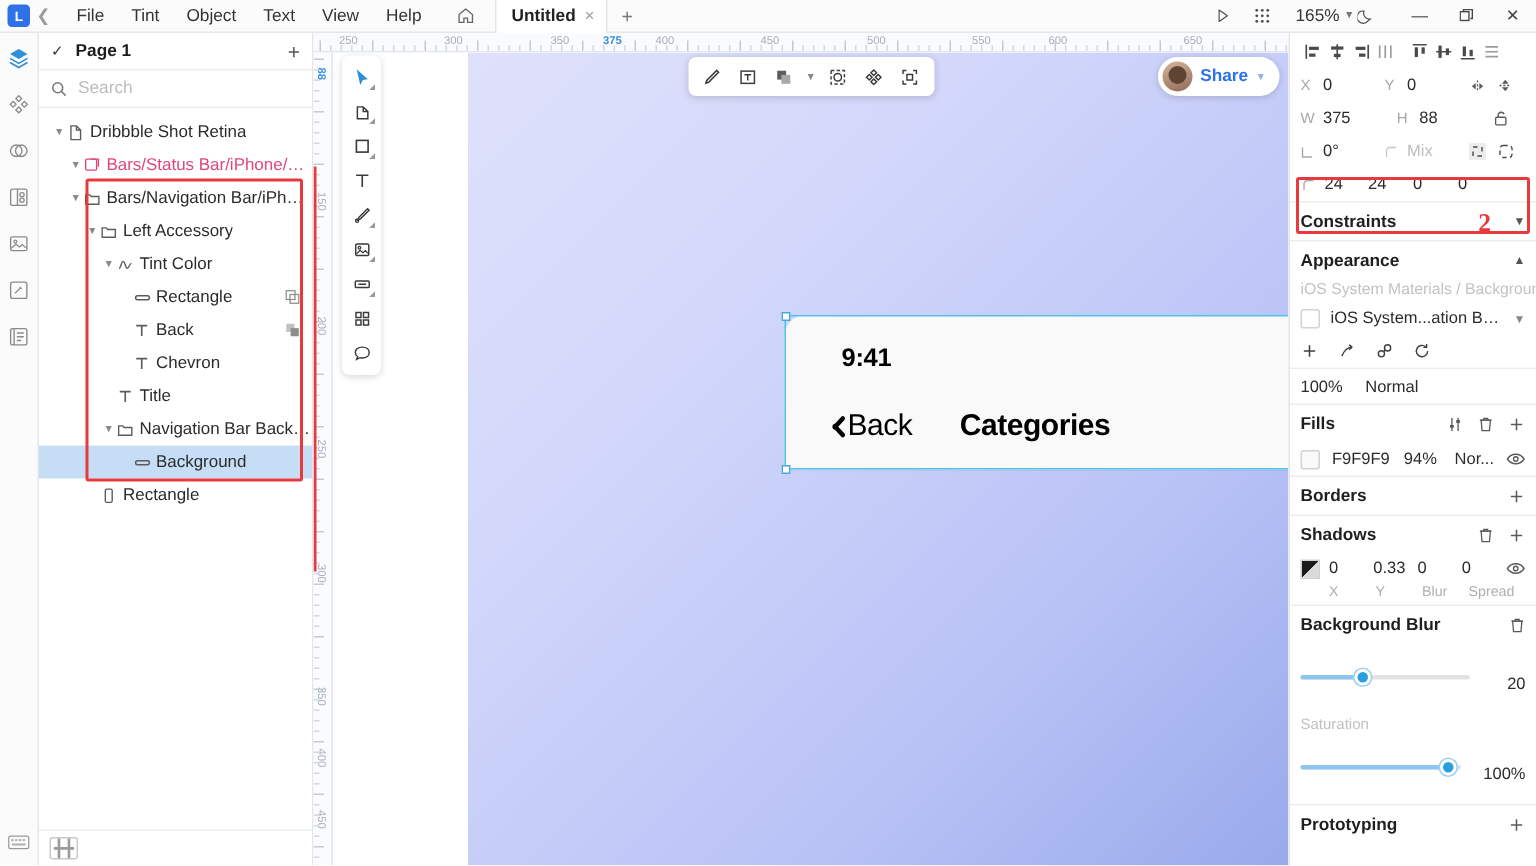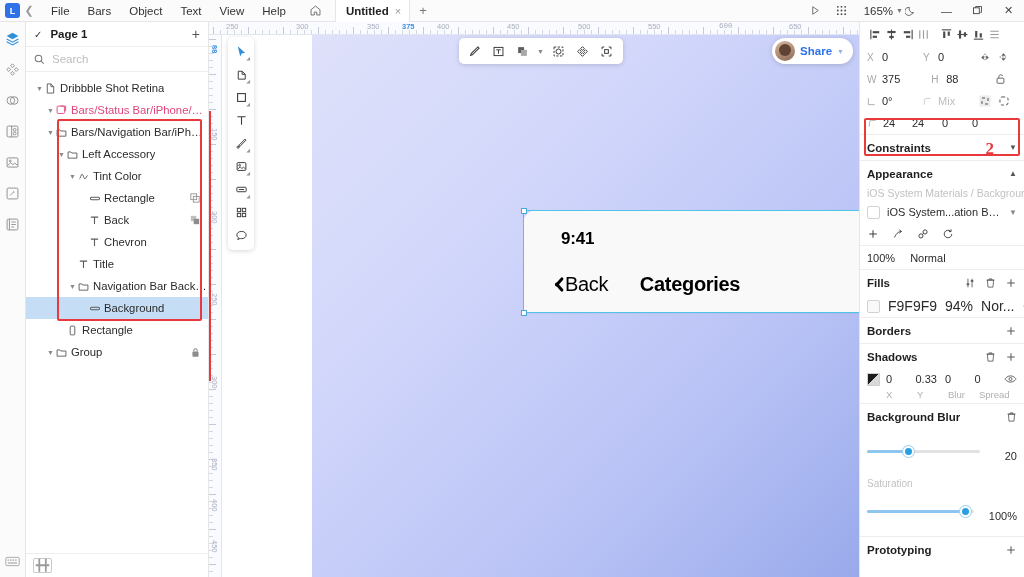--- a/index.html
+++ b/index.html
@@ -172,21 +172,21 @@
   .sechdr .act { margin-left: auto; display: flex; align-items: center; gap: 9px; color: #5a5a5a; font-size: 11px; font-weight: normal; }
   .sechdr .cr { margin-left: auto; color: #555; font-size: 8px; }
   .appr-name { padding: 1px 7px 2px; font-size: 10.5px; color: #c2c2c2; white-space: nowrap; overflow: hidden; }
   .appr-sel { height: 22px; display: flex; align-items: center; padding: 0 7px; gap: 7px; font-size: 11px; }
   .swatch { width: 13px; height: 13px; border: 1px solid #d2d2d2; background: #fff; border-radius: 2px; flex: 0 0 13px; }
   .appr-sel .nm { overflow: hidden; text-overflow: ellipsis; white-space: nowrap; flex: 1; }
   .appr-sel .cv { color: #888; font-size: 8px; }
   .appr-acts { height: 22px; display: flex; align-items: center; padding: 0 7px; gap: 13px; color: #3f3f3f; font-size: 12px; }
   .blend-row { height: 24px; display: flex; align-items: center; padding: 0 7px; gap: 15px;
                font-size: 11px; border-top: 1px solid #ededed; }
-  .fill-row { height: 22px; display: flex; align-items: center; padding: 0 7px; gap: 8px; font-size: 14px; }
+  .fill-row { height: 22px; display: flex; align-items: center; padding: 0 7px; gap: 8px; font-size: 11px; }
   .fill-row .pct { color: #2b2b2b; }
   .fill-row .bm { color: #2b2b2b; }
   .fill-row .eye { margin-left: auto; color: #5a5a5a; font-size: 10px; }
   .sh-row { height: 20px; display: flex; align-items: center; padding: 0 7px; font-size: 11px; }
   .sh-sw { width: 13px; height: 13px; flex: 0 0 13px; margin-right: 6px; border: 1px solid #cfcfcf;
            background: linear-gradient(135deg,#1b1b1b 50%, #d9d9d9 50%); }
   .sh-row .c { width: 31px; }
   .sh-lbl { height: 14px; display: flex; padding: 0 7px 0 26px; font-size: 9.5px; color: #b0b0b0; }
   .sh-lbl .c { width: 31px; }
   .blur-row { height: 26px; display: flex; align-items: flex-start; padding: 0 7px; gap: 9px; margin-top: 21px; }
@@ -201,21 +201,21 @@
 </head>
 <body>
 
 <div class="app">
 
   <div class="menubar">
     <div class="logo-sq">L</div>
     <div class="mb-back">❮</div>
     <div class="menu-items">
       <div>File</div>
-      <div>Bars</div>
+      <div>Tint</div>
       <div>Object</div>
       <div>Text</div>
       <div>View</div>
       <div>Help</div>
     </div>
     <div class="home-ic">
       <svg width="13" height="13" viewBox="0 0 16 16">
           <path d="M8 2.5L2.5 7v6.5h4V10h3v3.5h4V7z" fill="none" stroke="#666" stroke-width="1.1"></path>
         </svg>
     </div>
@@ -487,54 +487,38 @@
           <div class="row">
             <span style="width:30px;flex:0 0 30px"></span>
             <span class="arw"></span>
             <span class="ico">
               <svg width="11" height="11" viewBox="0 0 12 12">
                 <rect x="3.5" y="1.2" width="5" height="9.6" rx="1" fill="none" stroke="currentColor" stroke-width="1"></rect>
               </svg>
             </span>
             <span class="lbl">Rectangle</span>
           </div>
-          <div class="row">
-            <span style="width:19px;flex:0 0 19px"></span>
-            <span class="arw">▼</span>
-            <span class="ico">
-              <svg width="11" height="11" viewBox="0 0 12 12">
-                <path d="M1.2 3.2h3l1 1.2h5.6v5.6H1.2z" fill="none" stroke="currentColor" stroke-width="1"></path>
-              </svg>
-            </span>
-            <span class="lbl">Group</span>
-            <span class="rgt">
-              <svg width="9" height="11" viewBox="0 0 10 12">
-                <rect x="1.6" y="5" width="6.8" height="5.6" rx="1" fill="currentColor"></rect>
-                <path d="M3.2 5V3.6a1.8 1.8 0 013.6 0V5" fill="none" stroke="currentColor" stroke-width="1.2"></path>
-              </svg>
-            </span>
-          </div>
           <div class="annot-box" style="left: 31px; right: 6px; top: 47px; height: 202px;"></div>
         </div>
       <div class="lay-foot">
         <span class="foot-ic">╋╋</span>
       </div>
     </div>
 
     <div class="canvaswrap">
       <div class="ruler-h" id="rulerh">
           <span class="tk" style="left: 15px;">250</span>
           <span class="tk" style="left: 85px;">300</span>
           <span class="tk" style="left: 156px;">350</span>
           <span class="tk hi" style="left: 191px;">375</span>
           <span class="tk" style="left: 226px;">400</span>
           <span class="tk" style="left: 296px;">450</span>
           <span class="tk" style="left: 367px;">500</span>
           <span class="tk" style="left: 437px;">550</span>
-          <span class="tk" style="left: 508px; font-family: Liberation Mono, monospace;">600</span>
+          <span class="tk" style="left: 488px;">600</span>
           <span class="tk" style="left: 578px;">650</span>
           <span class="tk" style="left: 649px;">700</span>
           <span class="ln maj" style="left: 4px;"></span>
           <span class="ln" style="left: 11px;"></span>
           <span class="ln" style="left: 18px;"></span>
           <span class="ln" style="left: 25px;"></span>
           <span class="ln" style="left: 32px;"></span>
           <span class="ln maj" style="left: 39px;"></span>
           <span class="ln" style="left: 46px;"></span>
           <span class="ln" style="left: 53px;"></span>

